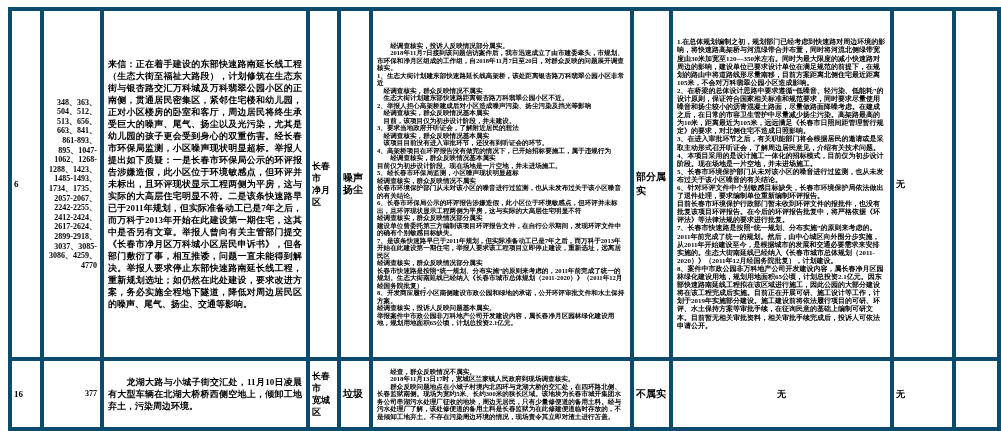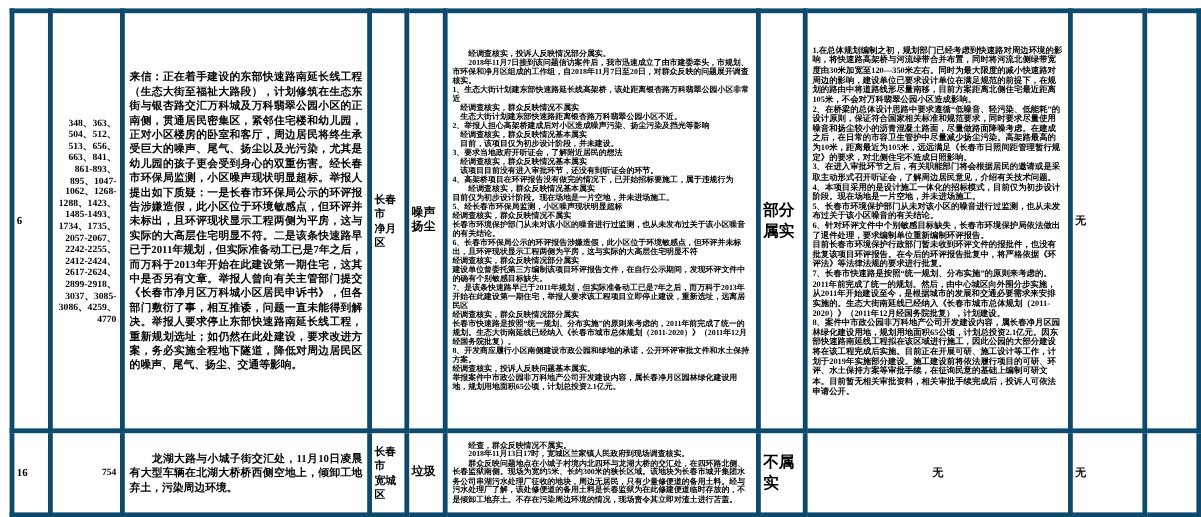--- a/index.html
+++ b/index.html
@@ -14,21 +14,21 @@
   tr.row-sub{height:70px;}
   .ctr{}
   .pre{white-space:pre-line;}
   .seq{font-size:9px;}
   .nums{font-size:8px;line-height:9.6px;text-align:right;padding:0 3px;}
   .complaint{font-size:9px;line-height:12px;text-align:justify;
              padding:2px 4px;white-space:pre-line;}
   .region{font-size:9px;line-height:12px;}
   .ptype{font-size:10px;line-height:12px;}
   .verify{font-size:6.6px;line-height:7.5px;padding:2px 4px;white-space:pre-line;}
-  .concl{font-size:13px;letter-spacing:0;}
+  .concl{font-size:10px;letter-spacing:0;}
   .handle{font-size:7px;line-height:8.1px;padding:2px 4px;white-space:pre-line;}
   .handle-none{font-size:9px;text-align:center;white-space:normal;}
   .acct{font-size:9px;}
   .remark{font-size:9px;}
 </style>
 </head>
 <body>
 
 <div class="page">
   <table class="ledger">
@@ -87,21 +87,21 @@
 5、长春市环境保护部门从未对该小区的噪音进行过监测，也从未发布过关于该小区噪音的有关结论。
 6、针对环评文件中个别敏感目标缺失，长春市环境保护局依法做出了退件处理，要求编制单位重新编制环评报告。
 目前长春市环境保护行政部门暂未收到环评文件的报批件，也没有批复该项目环评报告。在今后的环评报告批复中，将严格依据《环评法》等法律法规的要求进行批复。
 7、长春市快速路是按照“统一规划、分布实施”的原则来考虑的。2011年前完成了统一的规划。然后，由中心城区向外围分步实施，从2011年开始建设至今，是根据城市的发展和交通必要需求来安排实施的。生态大街南延线已经纳入《长春市城市总体规划（2011-2020）》（2011年12月经国务院批复），计划建设。
 8、案件中市政公园非万科地产公司开发建设内容，属长春净月区园林绿化建设用地，规划用地面积65公顷，计划总投资2.1亿元。因东部快速路南延线工程拟在该区域进行施工，因此公园的大部分建设将在该工程完成后实施。目前正在开展可研、施工设计等工作，计划于2019年实施部分建设。施工建设前将依法履行项目的可研、环评、水土保持方案等审批手续，在征询民意的基础上编制可研文本。目前暂无相关审批资料，相关审批手续完成后，投诉人可依法申请公开。</td>
         <td class="acct ctr">无</td>
         <td class="remark ctr"></td>
       </tr>
       <tr class="row-sub">
         <td class="seq ctr">16</td>
-        <td class="nums">754</td>
+        <td class="nums">377</td>
         <td class="complaint">　　龙湖大路与小城子街交汇处，11月10日凌晨有大型车辆在北湖大桥桥西侧空地上，倾卸工地弃土，污染周边环境。</td>
         <td class="region ctr pre">长春市
 宽城区</td>
         <td class="ptype ctr pre">垃圾</td>
         <td class="verify">　　经查，群众反映情况不属实。
 　　2018年11月13日17时，宽城区兰家镇人民政府到现场调查核实。
 　　群众反映问题地点在小城子村境内北四环与龙湖大桥的交汇处，在四环路北侧、长春监狱南侧。现场为宽约5米、长约300米的狭长区域。该地块为长春市城开集团水务公司串湖污水处理厂征收的地块，周边无居民，只有少量修便道的备用土料。经与污水处理厂了解，该处修便道的备用土料是长春监狱为在此修建便道临时存放的，不是倾卸工地弃土。不存在污染周边环境的情况，现场责令其立即对渣土进行苫盖。</td>
         <td class="concl ctr">不属实</td>
         <td class="handle handle-none">无</td>
         <td class="acct ctr">无</td>

